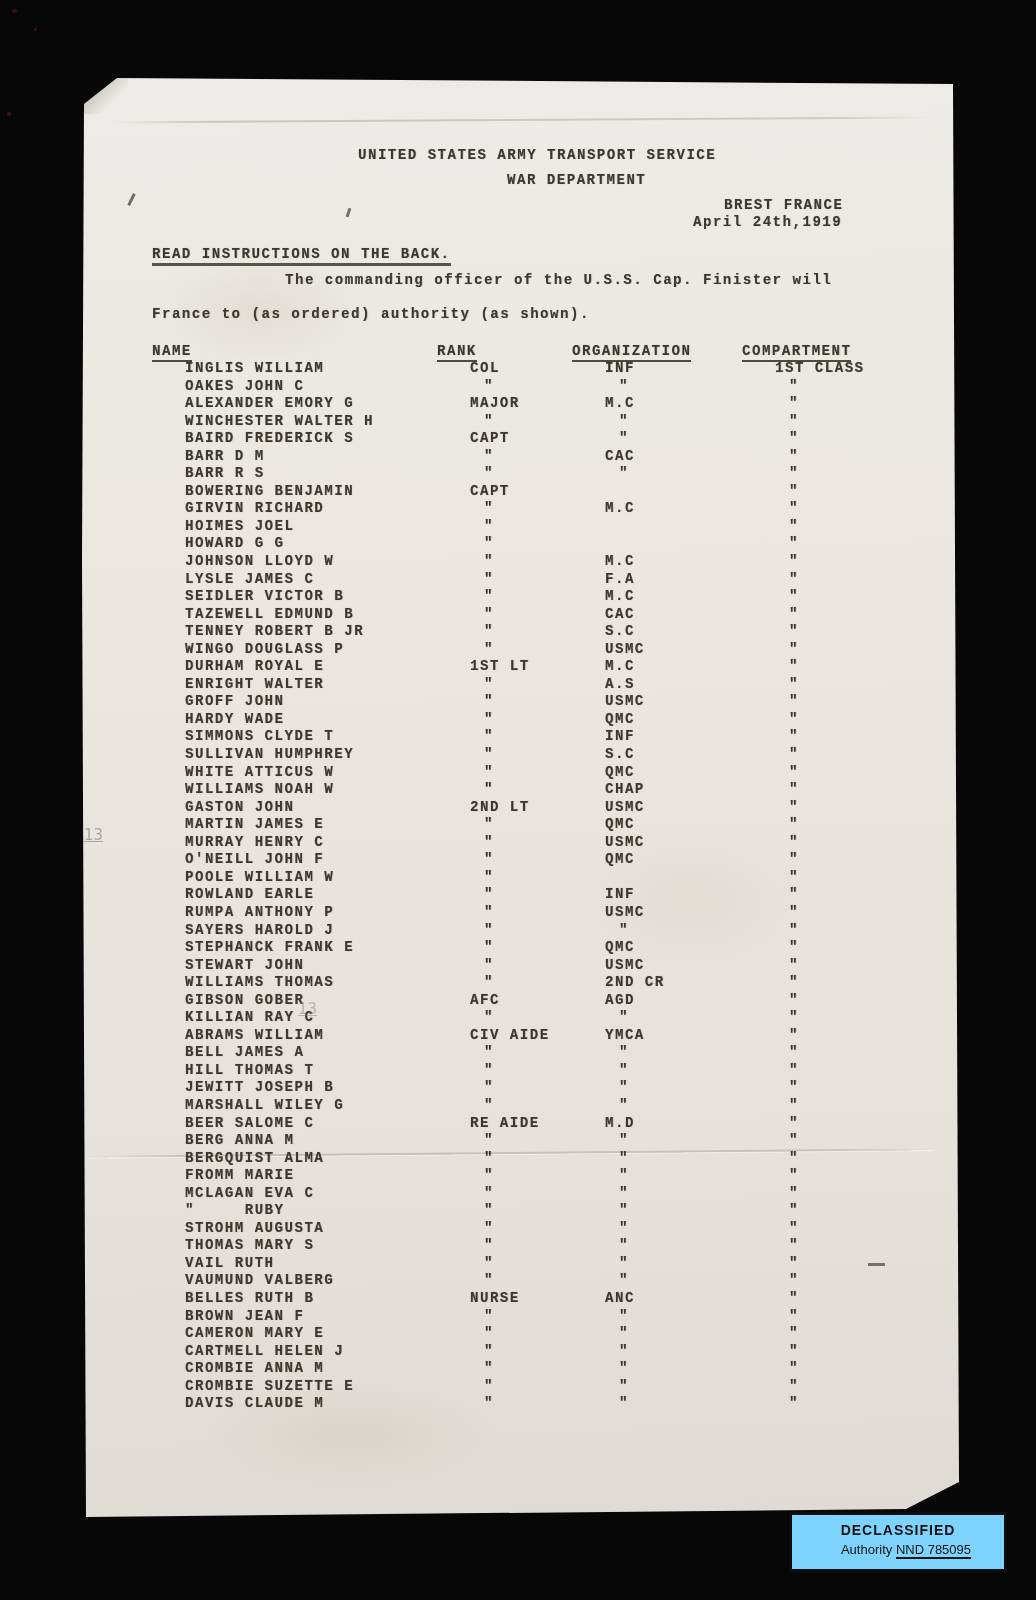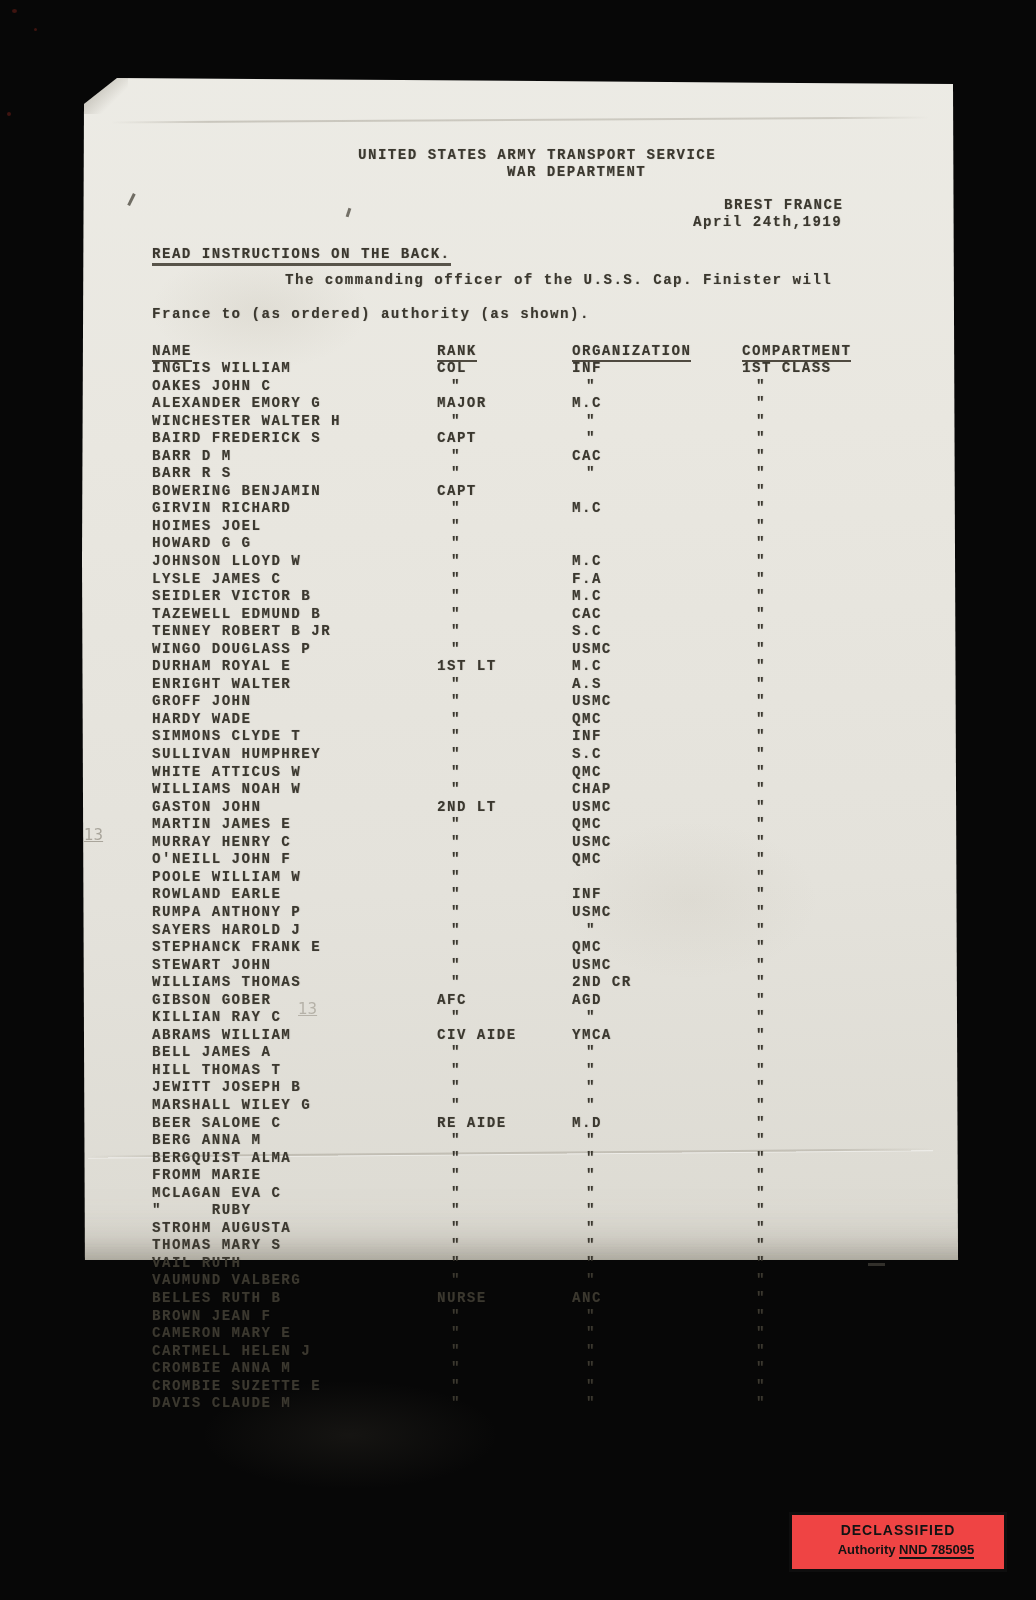--- a/index.html
+++ b/index.html
@@ -2,21 +2,21 @@
 <html><head>
 <meta charset="utf-8">
 <style>
   html,body{margin:0;padding:0;background:#070707;}
   body{width:1036px;height:1600px;position:relative;overflow:hidden;
        font-family:"Liberation Mono",monospace;}
   .scene{position:absolute;inset:0;}
 
   
   .paper{
-    position:absolute;left:0;top:0;width:1036px;height:1260px;
+    position:absolute;left:0;top:0;width:1036px;height:1600px;
     clip-path:polygon(117px 78px, 953px 84px, 959px 1482px, 906px 1509px, 86px 1517px, 82px 560px, 84px 104px);
     background:linear-gradient(178deg,#edece6 0%,#e9e7e0 35%,#e4e2db 70%,#dcdad2 100%);
     box-shadow:inset 0 0 70px rgba(118,110,96,.22),
                inset 26px 0 38px -24px rgba(100,94,80,.55),
                inset -26px 0 38px -24px rgba(100,94,80,.38),
                inset 0 -30px 40px -28px rgba(100,94,80,.45);
   }
   .fold-corner{position:absolute;left:80px;top:74px;width:48px;height:40px;
     background:linear-gradient(135deg,rgba(110,104,90,.55),rgba(110,104,90,.12) 55%,transparent 70%);}
   .crease{position:absolute;height:2px;
@@ -35,21 +35,21 @@
   
   .tw{position:absolute;font-family:"Liberation Mono",monospace;font-weight:bold;
       font-size:14px;letter-spacing:1.55px;color:#3b382f;white-space:pre;
       text-shadow:.4px .4px .8px rgba(56,51,43,.45);}
   .ul{border-bottom:3px solid rgba(62,57,47,.85);padding-bottom:1px;}
 
   
   .thead{position:absolute;left:152px;top:343px;width:760px;height:18px;}
   .thead .hcell{position:absolute;top:0;border-bottom:2.5px solid rgba(62,57,47,.9);padding-bottom:1px;text-align:right;}
   .rows{position:absolute;left:152px;top:360px;width:760px;}
-  .trow{position:relative;height:17.55px;}
+  .trow{position:relative;height:17.55px;margin-left:33px;}
   .cell{position:absolute;top:0;font-family:"Liberation Mono",monospace;font-weight:bold;
         font-size:14px;letter-spacing:1.55px;color:#3b382f;white-space:pre;
         text-shadow:.4px .4px .8px rgba(56,51,43,.45);}
   .c-name{left:0;}
   .c-rank{left:285px;}
   .c-org{left:420px;}
   .c-comp{left:590px;}
   .cell.ditto{margin-left:14px;}
 
   
@@ -60,41 +60,41 @@
   .pencil{position:absolute;font-family:"DejaVu Sans",sans-serif;font-size:15px;font-weight:400;text-decoration:underline;}
   .pencil.p1{left:84px;top:826px;color:rgba(128,123,112,.6);}
   .pencil.p2{left:298px;top:1000px;color:rgba(138,132,120,.5);}
   .reddot{position:absolute;border-radius:50%;background:#3f1410;}
   .rd1{left:12px;top:9px;width:5px;height:4px;}
   .rd2{left:34px;top:28px;width:3px;height:3px;}
   .rd3{left:7px;top:112px;width:4px;height:4px;}
 
   
   .stamp{position:absolute;left:789px;top:1512px;width:218px;height:60px;
-    background:#ef4444;border:3px solid #0e0e0e;box-sizing:border-box;text-align:center;
+    background:#7dd3fc;border:3px solid #0e0e0e;box-sizing:border-box;text-align:center;
     font-family:"Liberation Sans",sans-serif;color:#131313;}
   .stamp .l1{margin-top:7px;font-size:14px;font-weight:bold;letter-spacing:1px;}
-  .stamp .l2{margin-top:4px;font-size:13px;font-weight:bold;margin-left:16px;}
+  .stamp .l2{margin-top:4px;font-size:13px;font-weight:normal;margin-left:16px;}
   .stamp .auth-num{border-bottom:2px solid #131313;padding-bottom:0px;}
 </style>
 </head>
 <body>
 
 <div class="scene">
 
   <div class="paper">
     <div class="fold-corner"></div>
     <div class="crease c1"></div>
     <div class="crease c2"></div>
     <div class="stain s1"></div>
     <div class="stain s2"></div>
     <div class="stain s3"></div>
 
     <div class="tw" style="left:358px;top:147px;">UNITED STATES ARMY TRANSPORT SERVICE</div>
-    <div class="tw" style="left:507px;top:164px;">WAR DEPARTMENT</div>
+    <div class="tw" style="left:507px;top:172px;">WAR DEPARTMENT</div>
     <div class="tw" style="left:693px;top:197px;margin-left:31px;">BREST FRANCE</div>
     <div class="tw" style="left:693px;top:214px;">April 24th,1919</div>
 
     <div class="tw" style="left:152px;top:246px;"><span class="ul">READ INSTRUCTIONS ON THE BACK.</span></div>
 
     <div class="tw" style="left:285px;top:272px;">The commanding officer of the U.S.S. Cap. Finister will</div>
     <div class="tw" style="left:152px;top:306px;">France to (as ordered) authority (as shown).</div>
 
     <div class="thead">
       <span class="cell c-name hcell">NAME</span>

